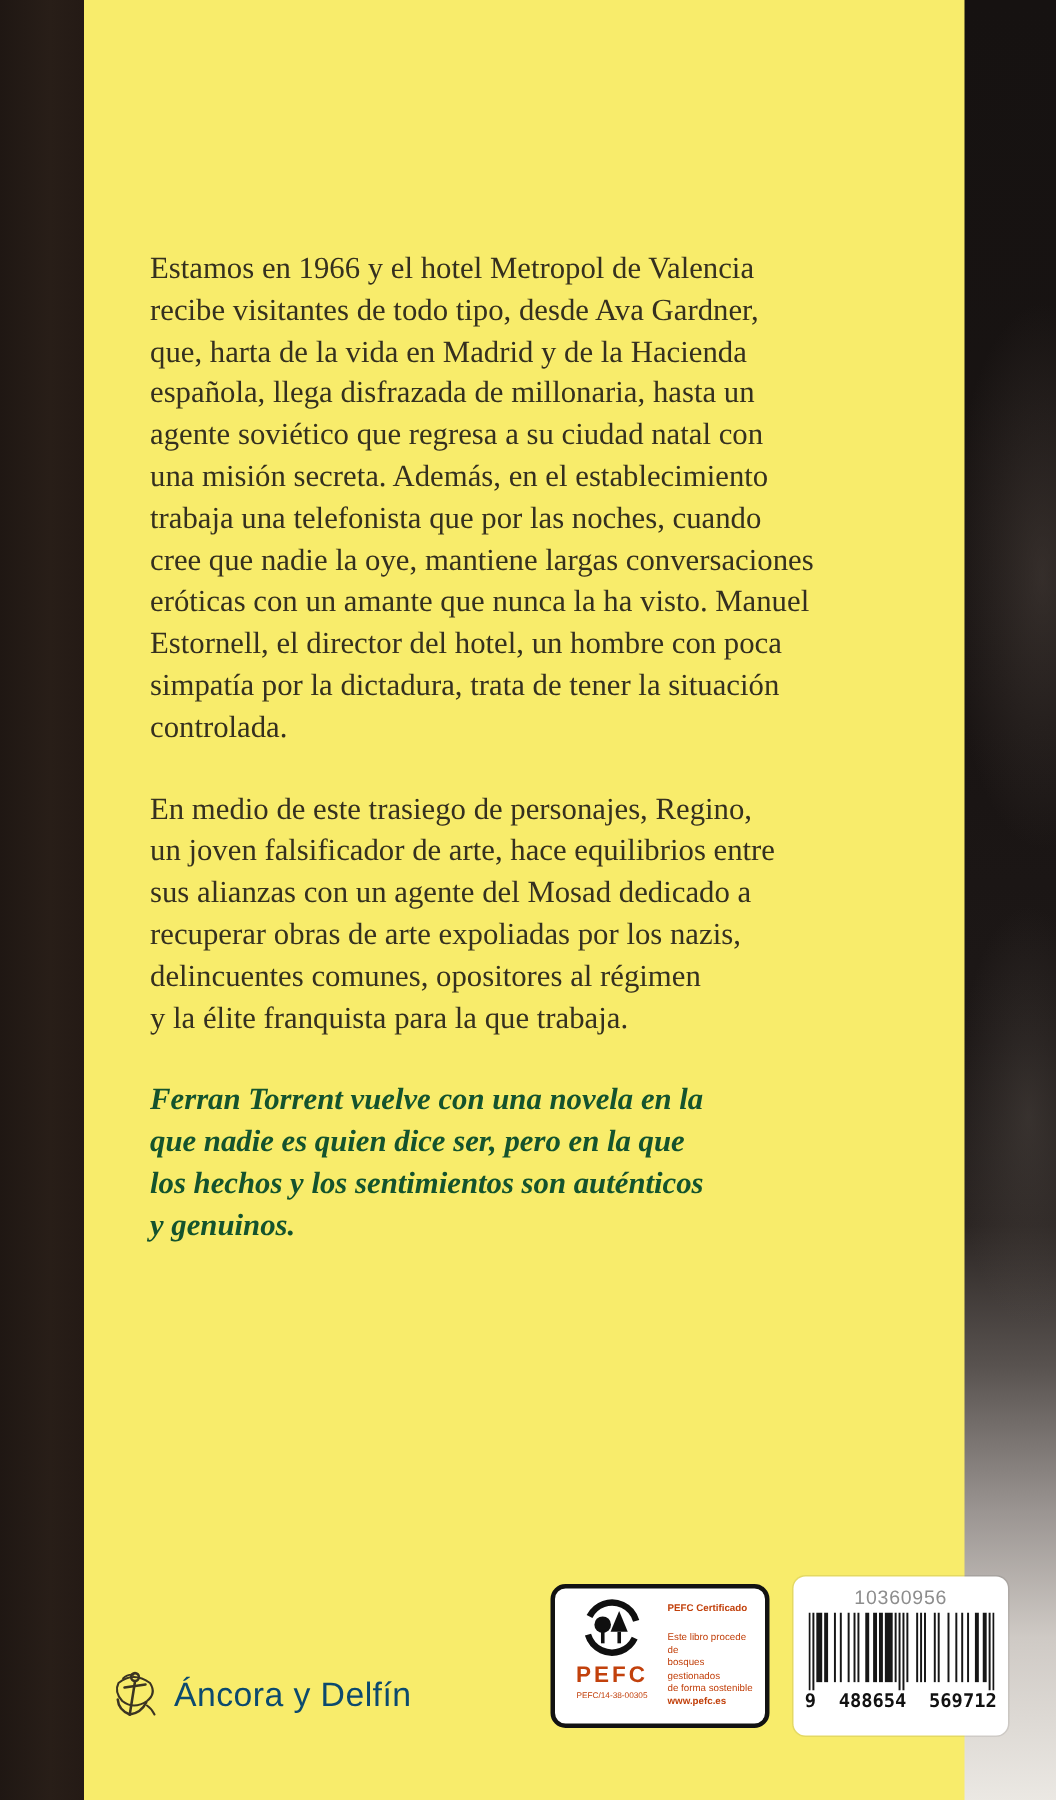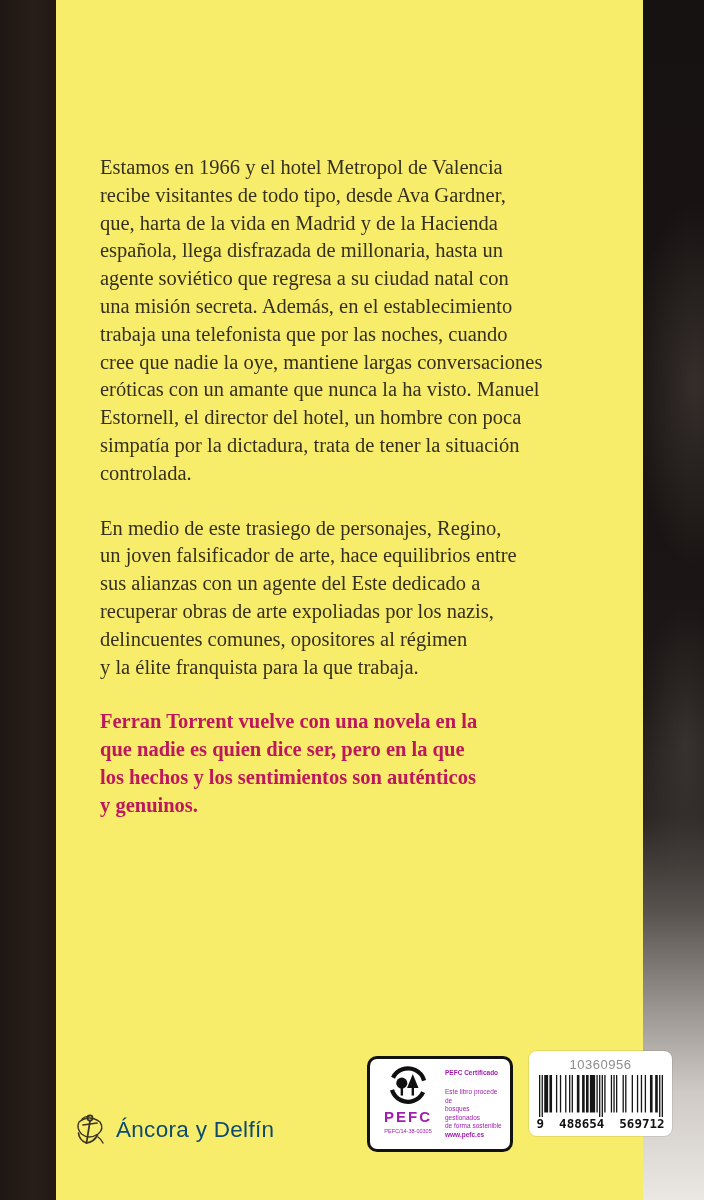--- a/index.html
+++ b/index.html
@@ -10,43 +10,43 @@
   .back-panel{position:absolute;left:56px;top:0;width:587px;height:1200px;
               background:#f8ec6b;}
   .photo-strip{position:absolute;left:643px;top:0;width:61px;height:1200px;
     background:
       radial-gradient(90px 260px at 85% 32%, rgba(88,78,72,.45), transparent 70%),
       radial-gradient(70px 200px at 70% 62%, rgba(95,88,82,.35), transparent 70%),
       linear-gradient(to bottom,#161211 0%,#191413 40%,#1d1817 58%,#2b2523 68%,
                       #595350 76%,#9b9592 84%,#cfcac5 91%,#ebe8e3 100%);}
   .synopsis{position:absolute;left:100px;top:150px;width:540px;
             color:#35301f;font-size:20.5px;line-height:27.8px;}
-  .para{white-space:pre-line;margin:4px 0 27px 0;}
-  .para.bold{font-weight:bold;color:#be185d;}
+  .para{white-space:pre-line;margin:16px 0 27px 0;}
+  .para.bold{font-weight:bold;color:#14532d;font-style:italic;}
   
   .imprint{position:absolute;left:73px;top:1110px;display:flex;
            align-items:center;gap:9px;}
   .imprint .emblem{width:34px;height:40px;}
   .imprint .name{font-family:"Liberation Sans",sans-serif;font-size:22.5px;
                  color:#0c4a6e;letter-spacing:.3px;}
   
   .pefc{position:absolute;left:367px;top:1056px;width:146px;height:96px;
         background:#fff;border:3px solid #121212;border-radius:10px;
         box-sizing:border-box;display:flex;padding:6px 5px 4px 7px;
-        font-family:"Liberation Sans",sans-serif;color:#a21caf;}
+        font-family:"Liberation Sans",sans-serif;color:#c2410c;}
   .pefc-left{width:62px;display:flex;flex-direction:column;align-items:center;}
   .pefc-left svg{width:42px;height:42px;}
   .pefc-word{font-weight:bold;font-size:15px;letter-spacing:2px;margin-top:1px;}
   .pefc-code{font-size:5.5px;margin-top:3px;white-space:nowrap;}
   .pefc-right{flex:1;padding-left:6px;display:flex;flex-direction:column;}
   .pefc-title{font-weight:bold;font-size:6.5px;margin-top:4px;}
   .pefc-desc{font-size:6.5px;line-height:8.5px;margin-top:12px;white-space:pre-line;}
   .pefc-url{font-size:6.5px;font-weight:bold;margin-top:auto;margin-bottom:8px;}
   
-  .barcode{position:absolute;left:529px;top:1051px;width:143px;height:85px;
+  .barcode{position:absolute;left:529px;top:1051px;width:143px;height:106px;
            background:#fff;border-radius:8px;box-sizing:border-box;
            display:flex;flex-direction:column;align-items:center;
            padding:6px 9px 5px 9px;
            box-shadow:0 0 0 1px rgba(0,0,0,.08);}
   .bc-number{font-family:"Liberation Sans",sans-serif;font-size:13px;
              color:#8d8d8d;letter-spacing:.5px;}
   .bc-bars{width:124px;height:52px;margin-top:3px;}
   .bc-digits{width:128px;display:flex;justify-content:space-between;
              font-family:"DejaVu Sans Mono",monospace;font-weight:bold;
              font-size:12.5px;color:#111;margin-top:-1px;}
@@ -68,21 +68,21 @@
 agente soviético que regresa a su ciudad natal con
 una misión secreta. Además, en el establecimiento
 trabaja una telefonista que por las noches, cuando
 cree que nadie la oye, mantiene largas conversaciones
 eróticas con un amante que nunca la ha visto. Manuel
 Estornell, el director del hotel, un hombre con poca
 simpatía por la dictadura, trata de tener la situación
 controlada.</p>
     <p class="para">En medio de este trasiego de personajes, Regino,
 un joven falsificador de arte, hace equilibrios entre
-sus alianzas con un agente del Este dedicado a
+sus alianzas con un agente del Mosad dedicado a
 recuperar obras de arte expoliadas por los nazis,
 delincuentes comunes, opositores al régimen
 y la élite franquista para la que trabaja.</p>
     <p class="para bold">Ferran Torrent vuelve con una novela en la
 que nadie es quien dice ser, pero en la que
 los hechos y los sentimientos son auténticos
 y genuinos.</p>
   </div>
 
   <div class="imprint">

